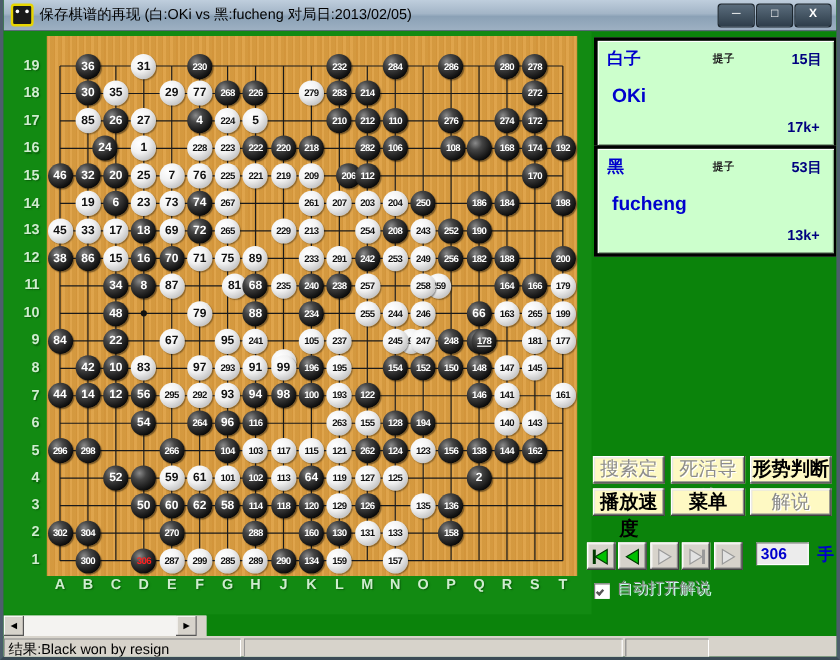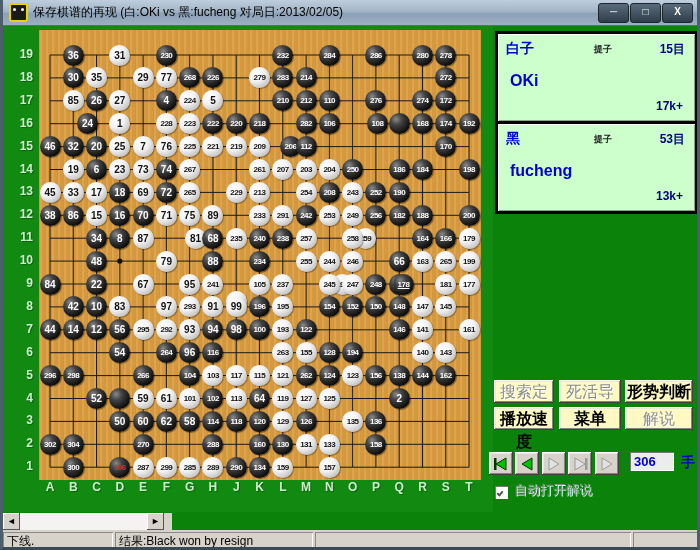--- a/index.html
+++ b/index.html
@@ -959,18 +959,17 @@
       <div class="navbtn" style="left: 592px;">
         <svg width="18" height="18">
           <polygon points="4,3 14,9 4,15" fill="#e2e2e2" stroke="#9a9a9a" stroke-width="1"></polygon>
         </svg>
       </div>
     </div>
   <input id="movefield" value="306" style="">
   <div id="movelabel">手</div>
 
   <div id="statusbar">
-      <div class="scell" style="width: 110px;">下线.</div>
       <div class="scell" style="width: 198px;">结果:Black won by resign</div>
       <div class="scell" style="width: 316px;"></div>
       <div class="scell" style="width: 70px;"></div>
     </div>
 </div>
 
 </body></html>

